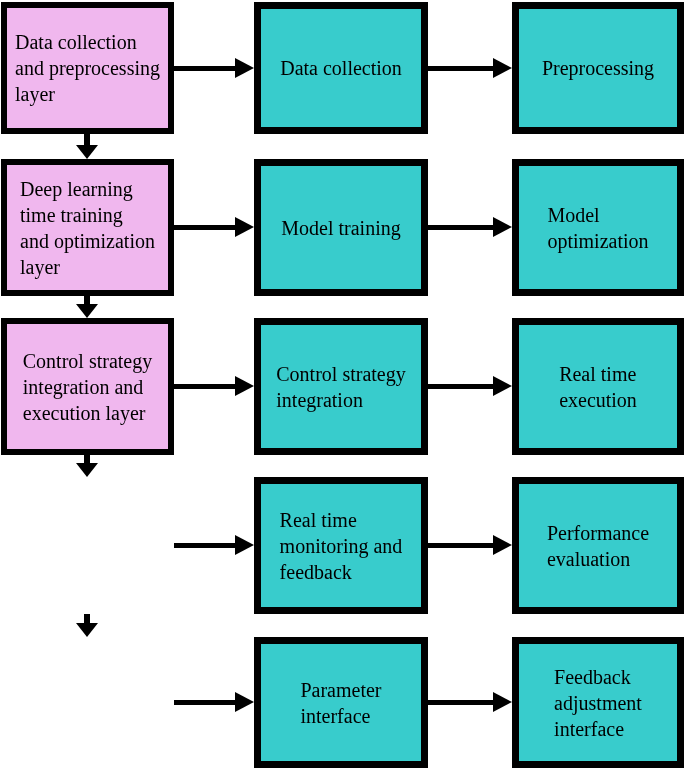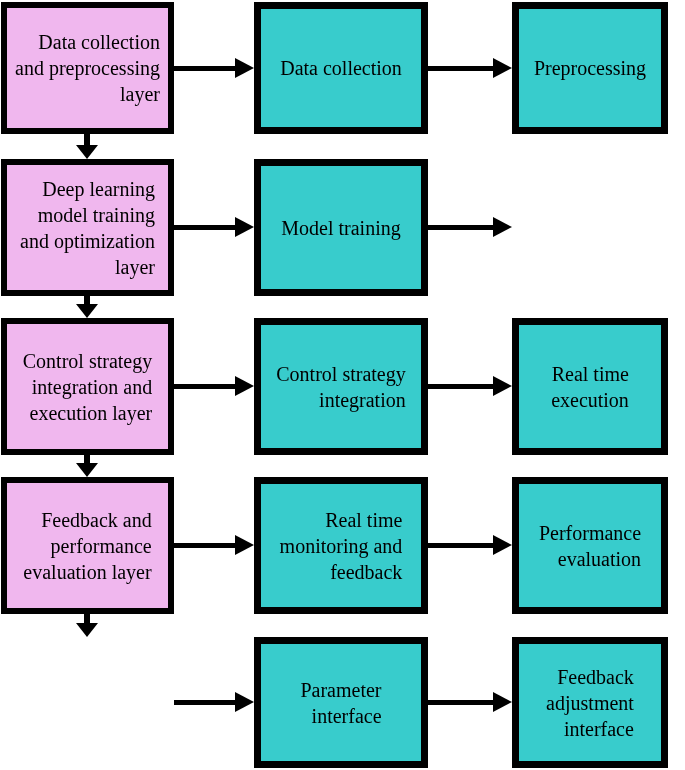--- a/index.html
+++ b/index.html
@@ -11,37 +11,37 @@
     font-family: "Liberation Serif", "DejaVu Serif", serif;
     color: #000000;
     overflow: hidden;
   }
   .box {
     position: absolute;
     box-sizing: border-box;
     display: flex;
     align-items: center;
     justify-content: center;
-    text-align: right;
+    text-align: left;
     font-size: 20px;
     line-height: 26px;
   }
   .box .label { white-space: pre-line; padding: 0 2px; }
   .layer {
     left: 1px; width: 173px;
     background: var(--layer-fill, #f0b7ee);
     border: 6px solid var(--line, #000);
   }
   .step1 {
     left: 254px; width: 174px;
     background: var(--step-fill, #38cccc);
     border: 7px solid var(--line, #000);
   }
   .step2 {
-    left: 512px; width: 156px;
+    left: 512px; width: 172px;
     background: var(--step-fill, #38cccc);
     border: 7px solid var(--line, #000);
   }
   
   .r1 { top: 2px;   height: 132px; }
   .r2 { top: 159px; height: 137px; }
   .r3 { top: 318px; height: 137px; }
   .r4 { top: 477px; height: 137px; }
   .r5 { top: 637px; height: 131px; }
 
@@ -112,34 +112,38 @@
   <div class="box step2 r1">
     <span class="label">Preprocessing</span>
   </div>
   <div class="varrow v1">
     <i class="shaft"></i>
     <i class="head"></i>
   </div>
 
   <div class="box layer r2">
     <span class="label">Deep learning
-model training
+time training
 and optimization
 layer</span>
   </div>
   <div class="harrow c1 r2">
     <i class="shaft"></i>
     <i class="head"></i>
   </div>
   <div class="box step1 r2">
     <span class="label">Model training</span>
   </div>
   <div class="harrow c2 r2">
     <i class="shaft"></i>
     <i class="head"></i>
+  </div>
+  <div class="box step2 r2">
+    <span class="label">Model
+optimization</span>
   </div>
   <div class="varrow v2">
     <i class="shaft"></i>
     <i class="head"></i>
   </div>
 
   <div class="box layer r3">
     <span class="label">Control strategy
 integration and
 execution layer</span>
@@ -158,25 +162,20 @@
   </div>
   <div class="box step2 r3">
     <span class="label">Real time
 execution</span>
   </div>
   <div class="varrow v3">
     <i class="shaft"></i>
     <i class="head"></i>
   </div>
 
-  <div class="box layer r4">
-    <span class="label">Feedback and
-performance
-evaluation layer</span>
-  </div>
   <div class="harrow c1 r4">
     <i class="shaft"></i>
     <i class="head"></i>
   </div>
   <div class="box step1 r4">
     <span class="label">Real time
 monitoring and
 feedback</span>
   </div>
   <div class="harrow c2 r4">

